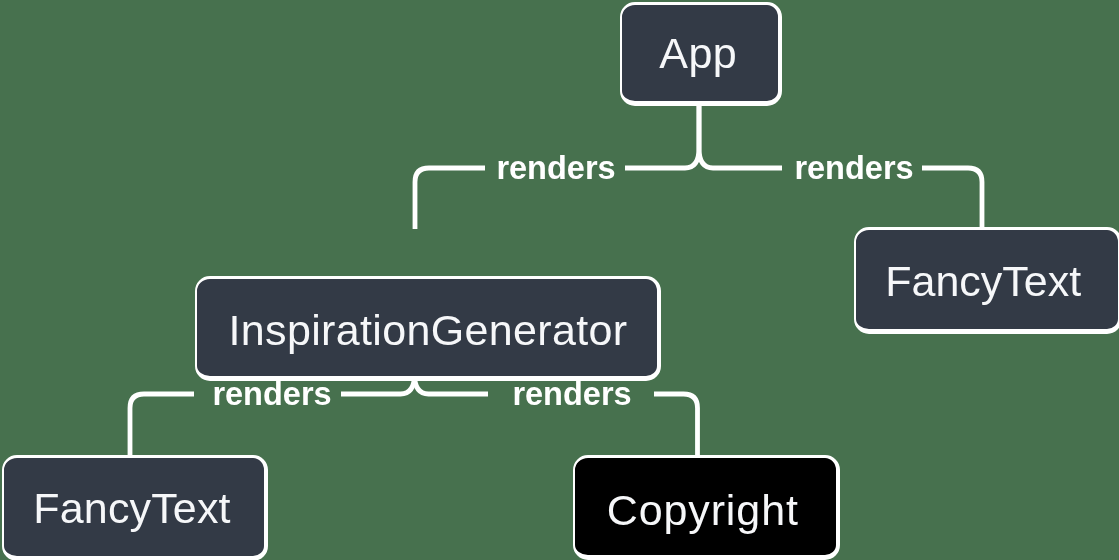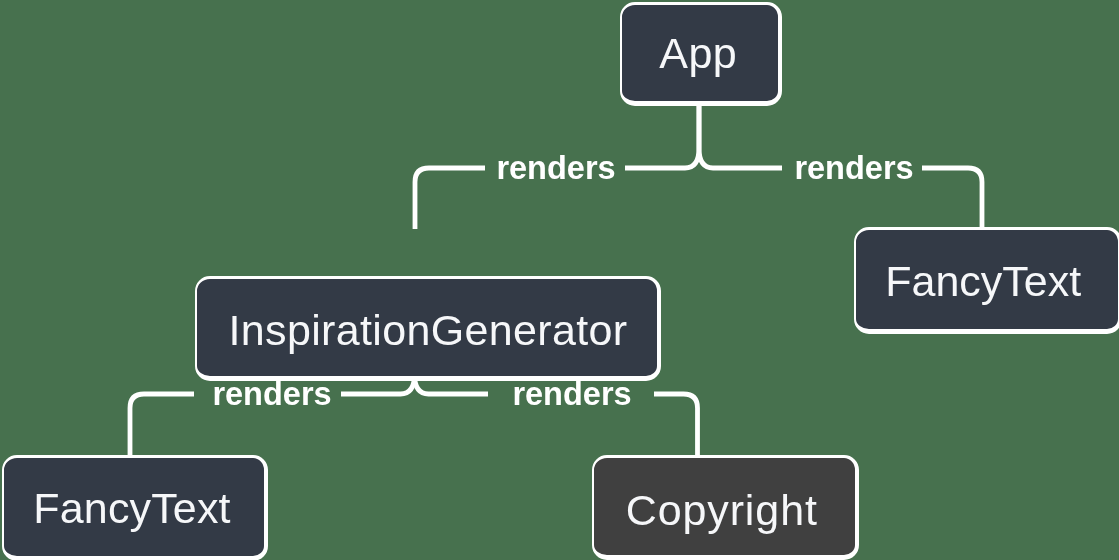--- a/index.html
+++ b/index.html
@@ -66,16 +66,16 @@
     </div>
     <div class="node" style="left: 195px; top: 227.5px; width: 466px; height: 105px; background: rgb(51, 58, 70); border-style: solid; border-color: rgb(255, 255, 255); border-width: 3.2px 4px 5.7px 2.7px; border-radius: 15px; margin-top: 48px;">
       <span style="color: rgb(246, 247, 249); font-size: 43px; position: relative; letter-spacing: 0.35px; left: 1px; top: 3px;">InspirationGenerator</span>
     </div>
     <div class="node" style="left: 853.5px; top: 226.5px; width: 267.5px; height: 106.5px; background: rgb(51, 58, 70); border-style: solid; border-color: rgb(255, 255, 255); border-width: 3.2px 4px 5.7px 2.7px; border-radius: 15px;">
       <span style="color: rgb(246, 247, 249); font-size: 43px; position: relative; letter-spacing: 0px; left: -3.5px; top: 2.5px;">FancyText</span>
     </div>
     <div class="node" style="left: 2px; top: 454.5px; width: 266px; height: 105.7px; background: rgb(51, 58, 70); border-style: solid; border-color: rgb(255, 255, 255); border-width: 3.2px 4px 5.7px 2.7px; border-radius: 15px;">
       <span style="color: rgb(246, 247, 249); font-size: 43px; position: relative; letter-spacing: 0.15px; left: -2px; top: 1.5px;">FancyText</span>
     </div>
-    <div class="node" style="left: 592px; top: 455px; width: 266.5px; height: 105.2px; background: #404040; border-style: solid; border-color: rgb(255, 255, 255); border-width: 3.2px 4px 5.7px 2.7px; border-radius: 15px;">
+    <div class="node" style="left: 573px; top: 455px; width: 266.5px; height: 105.2px; background: #000000; border-style: solid; border-color: rgb(255, 255, 255); border-width: 3.2px 4px 5.7px 2.7px; border-radius: 15px;">
       <span style="color: rgb(246, 247, 249); font-size: 43px; position: relative; letter-spacing: 0.9px; left: -2.5px; top: 3.5px;">Copyright</span>
     </div>
   </div>
 
 </body></html>

